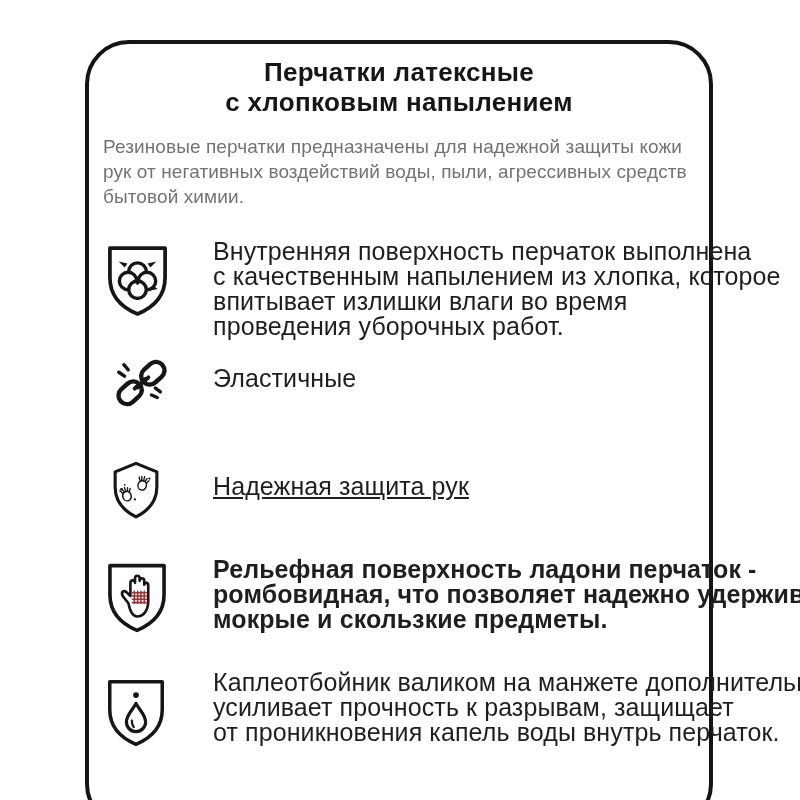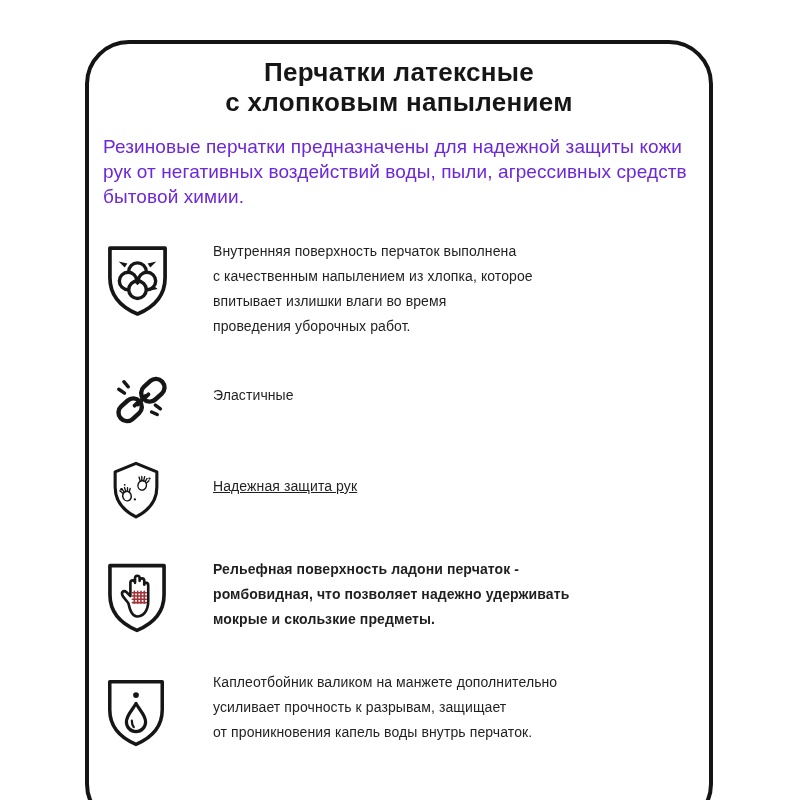--- a/index.html
+++ b/index.html
@@ -39,39 +39,39 @@
     white-space: pre-line;
   }
   .intro {
     position: absolute;
     left: 14px;
     top: 90px;
     margin: 0;
     font-size: 19px;
     line-height: 25px;
     letter-spacing: 0.1px;
-    color: #6d28d9;
+    color: #737373;
     white-space: pre;
   }
   .feature { position: absolute; left: 0; width: 100%; }
   .feature .icon { position: absolute; top: 0; }
   .ftext {
     position: absolute;
     left: 124px;
     margin: 0;
-    font-size: 14px;
+    font-size: 25px;
     line-height: 25px;
     letter-spacing: 0.1px;
     color: #1f1f1f;
     white-space: pre;
   }
   .f1 { top: 200px; height: 100px; }
   .f1 .icon { left: 14px; }
   .f1 .ftext { top: -5px; }
-  .f2 { top: 324px; height: 70px; }
+  .f2 { top: 307px; height: 70px; }
   .f2 .icon { left: 21px; }
   .f2 .ftext { top: 15px; }
   .f3 { top: 416px; height: 70px; }
   .f3 .icon { left: 18px; }
   .f3 .ftext { top: 14px; text-decoration: underline; }
   .f4 { top: 515px; height: 100px; }
   .f4 .icon { left: 15px; }
   .f4 .ftext { top: -2px; font-weight: bold; }
   .f5 { top: 632px; height: 100px; padding-left: 32px; }
   .f5 .icon { left: 15px; }

